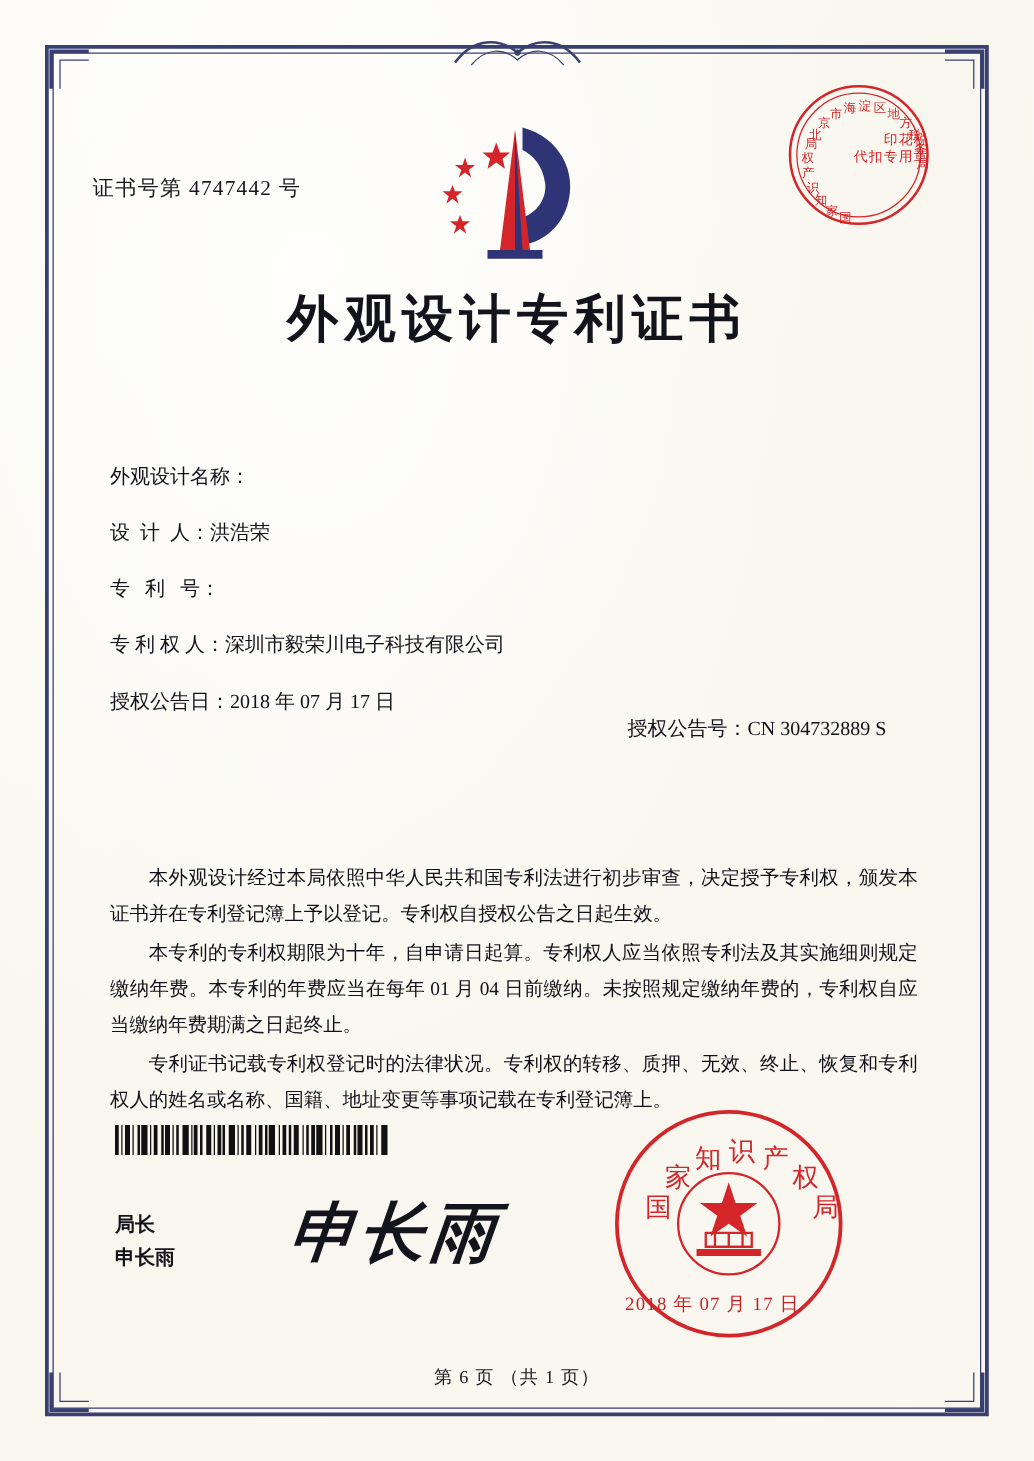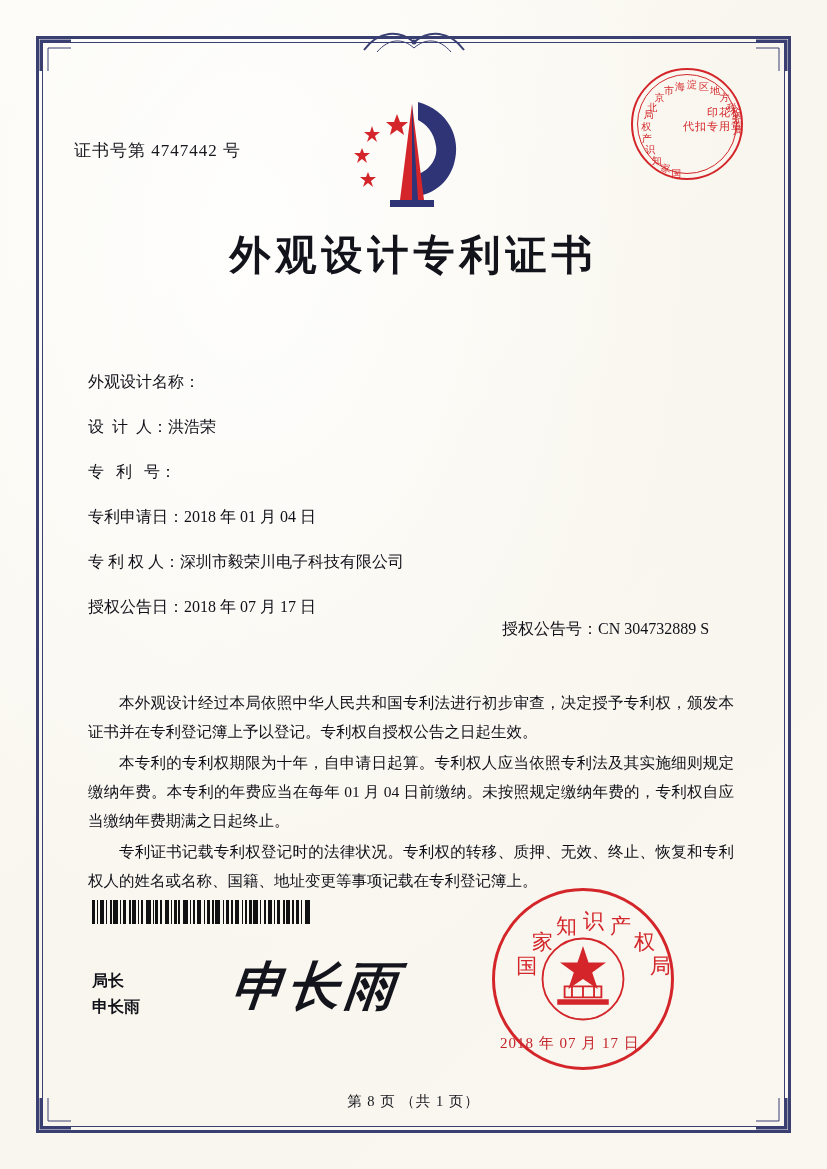--- a/index.html
+++ b/index.html
@@ -363,24 +363,20 @@
 
     <div class="field-row">
       <span class="field-label">设  计  人：</span>
       <span class="field-value">洪浩荣</span>
     </div>
 
     <div class="field-row">
       <span class="field-label">专   利   号：</span>
     </div>
 
-    <div class="field-row">
-      <span class="field-label">专利申请日：</span>
-      <span class="field-value">2018 年 01 月 04 日</span>
-    </div>
 
     <div class="field-row">
       <span class="field-label">专 利 权 人：</span>
       <span class="field-value">深圳市毅荣川电子科技有限公司</span>
     </div>
 
 
     <div class="field-row two-col" style="position:relative;">
       <span class="field-label">授权公告日：</span>
       <span>2018 年 07 月 17 日</span>
@@ -511,15 +507,15 @@
     <svg class="star" viewBox="0 0 100 100">
       <circle cx="50" cy="50" r="44" fill="none" stroke="#d4262a" stroke-width="2"></circle>
       <polygon points="50,14 56,32 75,32 60,43 66,61 50,50 34,61 40,43 25,32 44,32" fill="#d4262a"></polygon>
       <path d="M22 72 L78 72 L78 78 L22 78 Z" fill="#d4262a"></path>
       <path d="M30 58 L70 58 L70 70 L30 70 Z" fill="none" stroke="#d4262a" stroke-width="2"></path>
       <path d="M38 58 L38 70 M50 58 L50 70 M62 58 L62 70" stroke="#d4262a" stroke-width="2"></path>
     </svg>
   </div>
   <div class="seal-date">2018 年 07 月 17 日</div>
 
-  <div class="footer">第 8 页 （共 1 页）</div>
+  <div class="footer">第 6 页 （共 1 页）</div>
 
 </div>
 
 </body></html>

